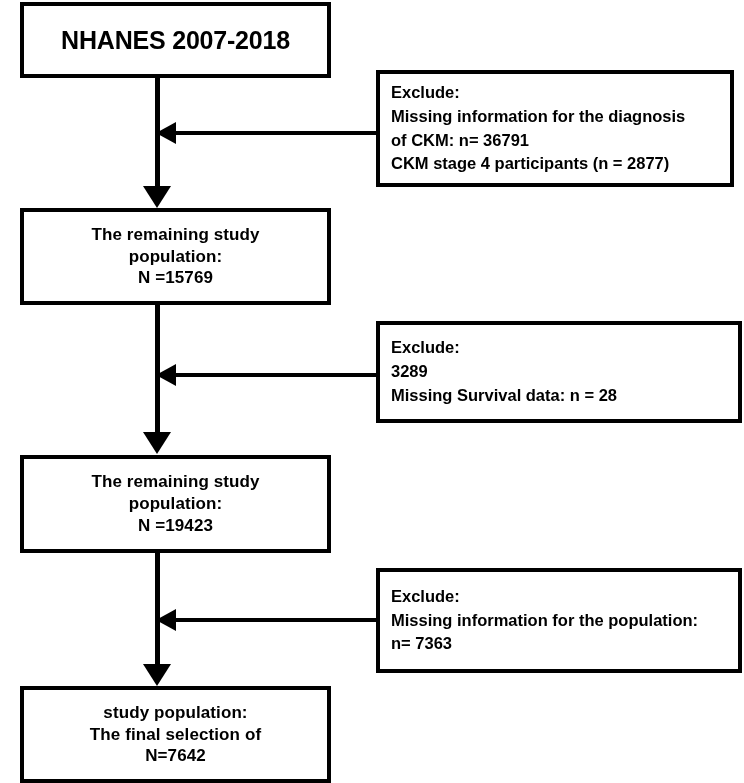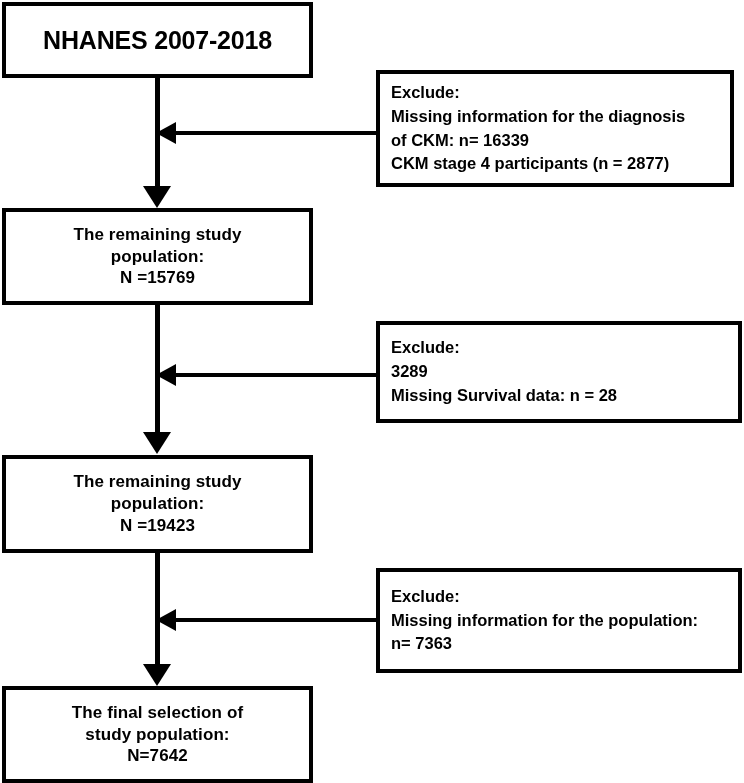--- a/index.html
+++ b/index.html
@@ -30,21 +30,21 @@
     flex-direction: column;
     align-items: center;
     justify-content: center;
     text-align: center;
     color: #000000;
     font-weight: bold;
     line-height: 1.28;
   }
 
   .main-box {
-    left: 2px;
+    left: 20px;
     width: 311px;
     font-size: 17px;
     letter-spacing: 0.1px;
   }
 
   .title-box {
     font-size: 25px;
     line-height: 1.22;
     letter-spacing: -0.2px;
   }
@@ -115,21 +115,21 @@
 
   <div class="v-line" style="top:78px; height:120px;"></div>
   <div class="v-arrowhead" style="top:186px;"></div>
 
   <div class="h-line" style="left:172px; top:131px; width:206px;"></div>
   <div class="h-arrowhead" style="left:156px; top:122px;"></div>
 
   <div class="exclude-box" style="left:376px; top:70px; width:358px; height:117px;">
     <span class="box-line">Exclude:</span>
     <span class="box-line">Missing information for the diagnosis</span>
-    <span class="box-line">of CKM: n= 16339</span>
+    <span class="box-line">of CKM: n= 36791</span>
     <span class="box-line">CKM stage 4 participants (n = 2877)</span>
   </div>
 
   <div class="node-box main-box" style="top:208px; height:97px;">
     <span class="box-line">The remaining study</span>
     <span class="box-line">population:</span>
     <span class="box-line">N =15769</span>
   </div>
 
   <div class="v-line" style="top:305px; height:128px;"></div>
@@ -156,18 +156,18 @@
   <div class="h-line" style="left:172px; top:618px; width:206px;"></div>
   <div class="h-arrowhead" style="left:156px; top:609px;"></div>
 
   <div class="exclude-box" style="left:376px; top:568px; width:366px; height:105px;">
     <span class="box-line">Exclude:</span>
     <span class="box-line">Missing information for the population:</span>
     <span class="box-line">n= 7363</span>
   </div>
 
   <div class="node-box main-box" style="top:686px; height:97px;">
+    <span class="box-line">study population:</span>
     <span class="box-line">The final selection of</span>
-    <span class="box-line">study population:</span>
     <span class="box-line">N=7642</span>
   </div>
 
 </div>
 
 </body></html>

